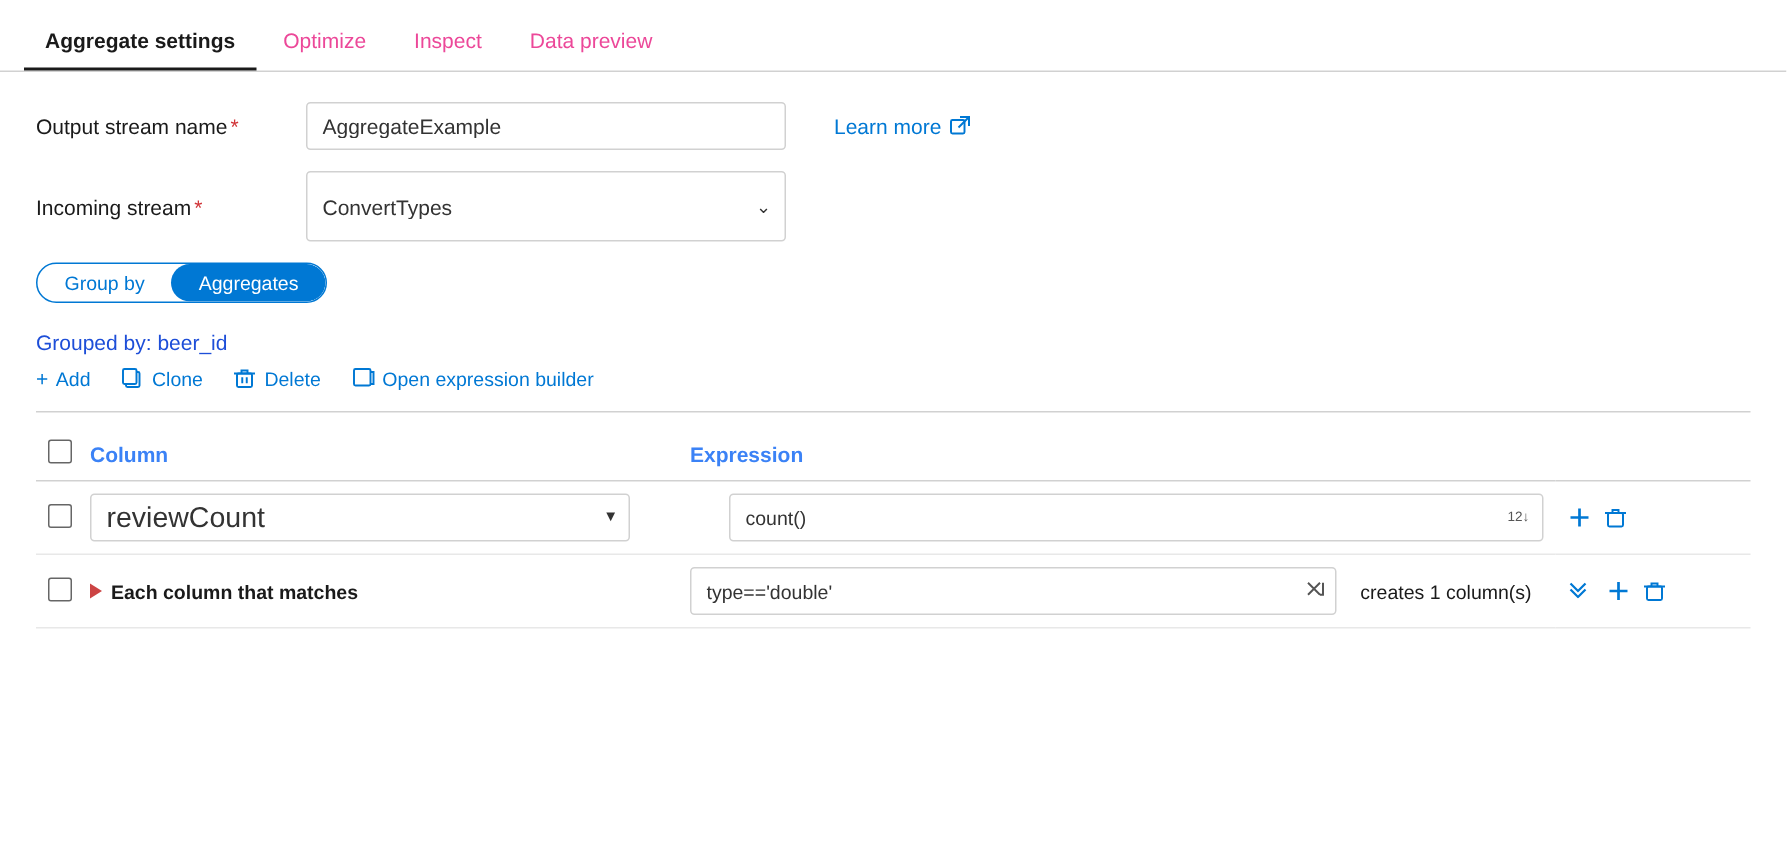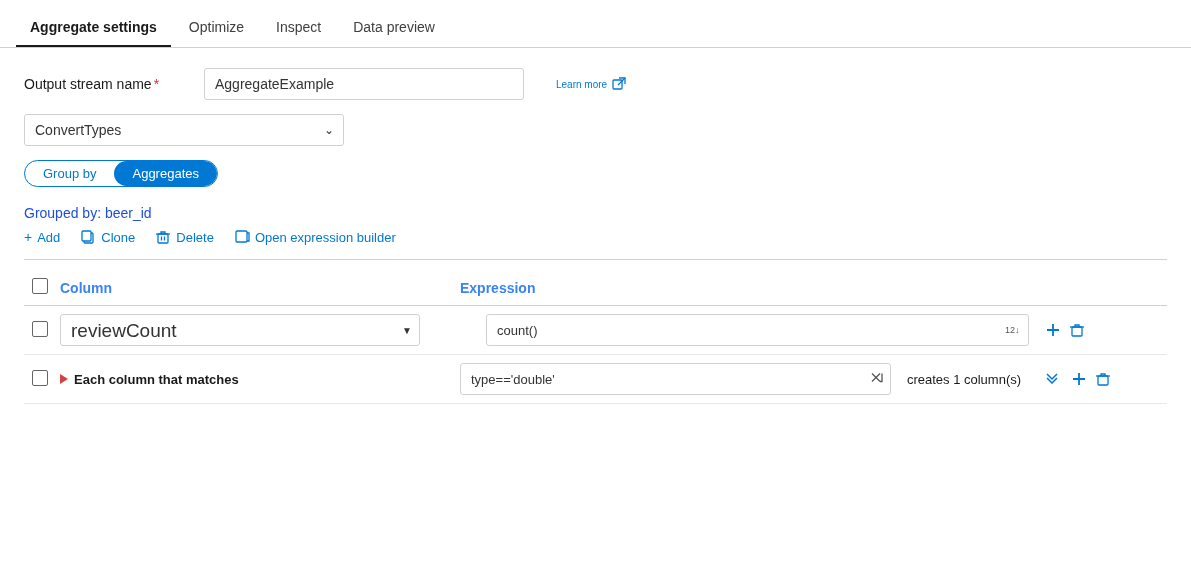--- a/index.html
+++ b/index.html
@@ -18,21 +18,21 @@
       display: flex;
       align-items: flex-end;
       border-bottom: 1px solid #d1d1d1;
       padding: 0 16px;
       height: 48px;
     }
     .tab {
       padding: 8px 14px 10px;
       cursor: pointer;
       font-size: 14px;
-      color: #404040;
+      color: #ec4899;
       border-bottom: 2px solid transparent;
       margin-right: 4px;
       white-space: nowrap;
     }
     .tab.active {
       color: #1a1a1a;
       border-bottom: 2px solid #1a1a1a;
       font-weight: 600;
     }
 
@@ -67,21 +67,21 @@
       color: #333;
       outline: none;
     }
 
     .form-select-wrapper {
       position: relative;
       width: 320px;
     }
     .form-select {
       width: 100%;
-      height: 32px;
+      height: 47px;
       border: 1px solid #d1d1d1;
       border-radius: 3px;
       padding: 0 32px 0 10px;
       font-size: 14px;
       color: #333;
       appearance: none;
       background: #fff;
       cursor: pointer;
       outline: none;
     }
@@ -92,21 +92,21 @@
       transform: translateY(-50%);
       pointer-events: none;
       color: #333;
       font-size: 12px;
     }
 
     .learn-more-link {
       margin-left: 32px;
       color: #0078d4;
       text-decoration: none;
-      font-size: 10px;
+      font-size: 14px;
       display: flex;
       align-items: center;
       gap: 5px;
       cursor: pointer;
     }
     .external-icon {
       width: 14px;
       height: 14px;
       display: inline-block;
     }
@@ -359,20 +359,23 @@
       <span>Learn more</span>
       <svg class="external-icon" viewBox="0 0 14 14" fill="none" xmlns="http://www.w3.org/2000/svg">
         <rect x="1" y="3" width="9" height="9" rx="1" stroke="#0078d4" stroke-width="1.3" fill="none"></rect>
         <path d="M7 1h6v6" stroke="#0078d4" stroke-width="1.3" fill="none"></path>
         <path d="M6 8L13 1" stroke="#0078d4" stroke-width="1.3"></path>
       </svg>
     </a>
   </div>
 
   <div class="form-row">
+    <div class="form-label">
+      <span>Incoming stream</span><span class="required-star">*</span>
+    </div>
     <div class="form-select-wrapper">
       <select class="form-select">
         <option>ConvertTypes</option>
       </select>
       <span class="select-arrow">⌄</span>
     </div>
   </div>
 
   <div class="toggle-group">
     <button class="toggle-btn">Group by</button>

